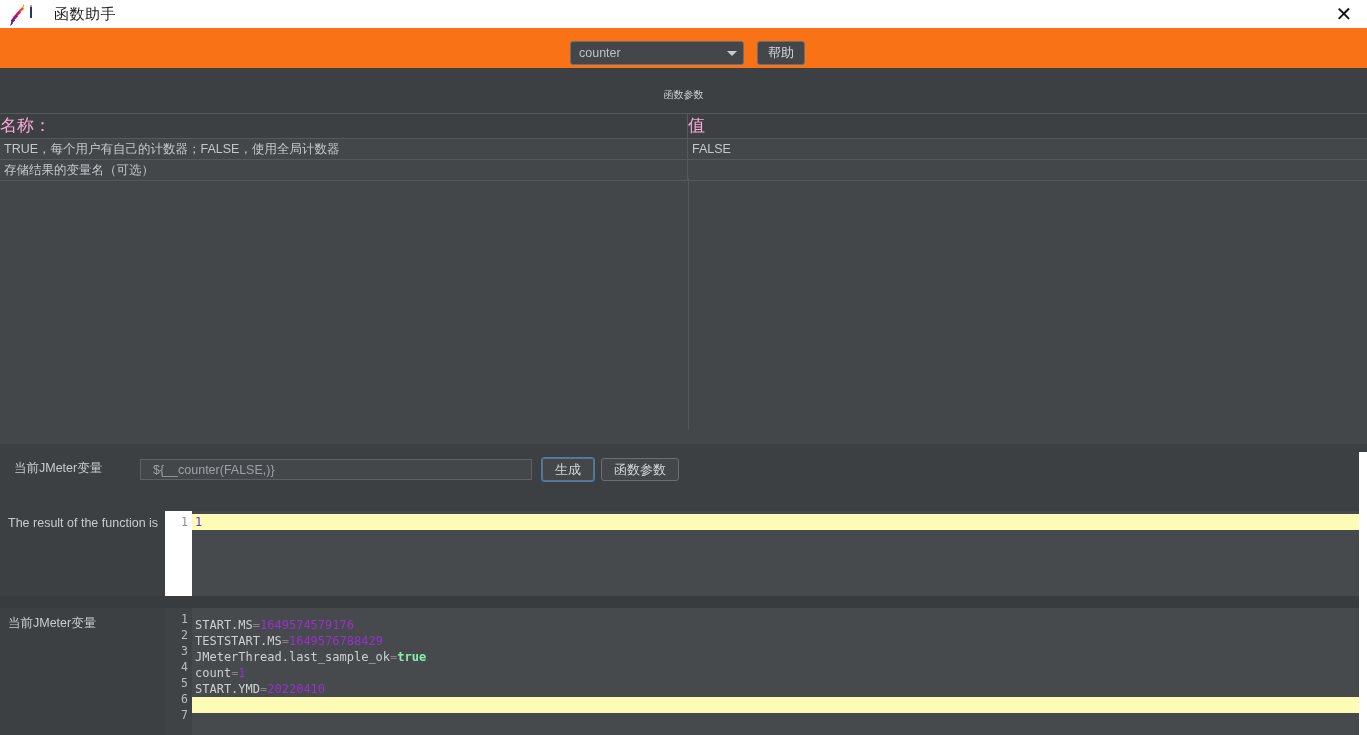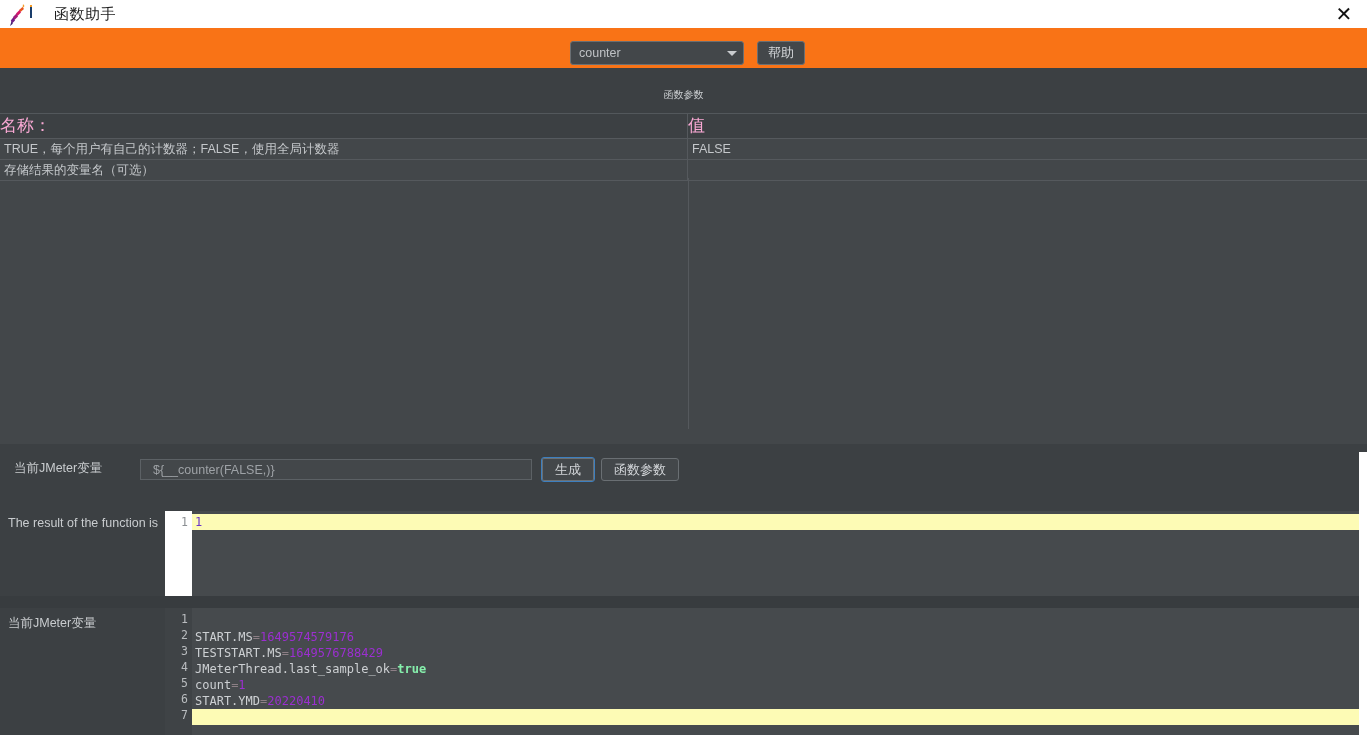--- a/index.html
+++ b/index.html
@@ -299,21 +299,21 @@
   .gutter-dark .ln {
     height: 16px; line-height: 16px;
     text-align: right;
     padding-right: 4px;
     font-family: "DejaVu Sans Mono", monospace;
     font-size: 11.5px;
     color: #b9bcbf;
   }
   .code-area2 {
     flex: 1 1 auto;
-    padding-top: 21px;
+    padding-top: 9px;
   }
   .v-name { color: #cdd0d3; }
   .v-eq { color: #8d7f86; }
   .v-num { color: #9b2fd0; }
   .v-bool { color: #86efac; font-weight: bold; }
 
   .right-edge {
     position: absolute;
     right: 0; top: 452px;
     width: 8px; height: 283px;

